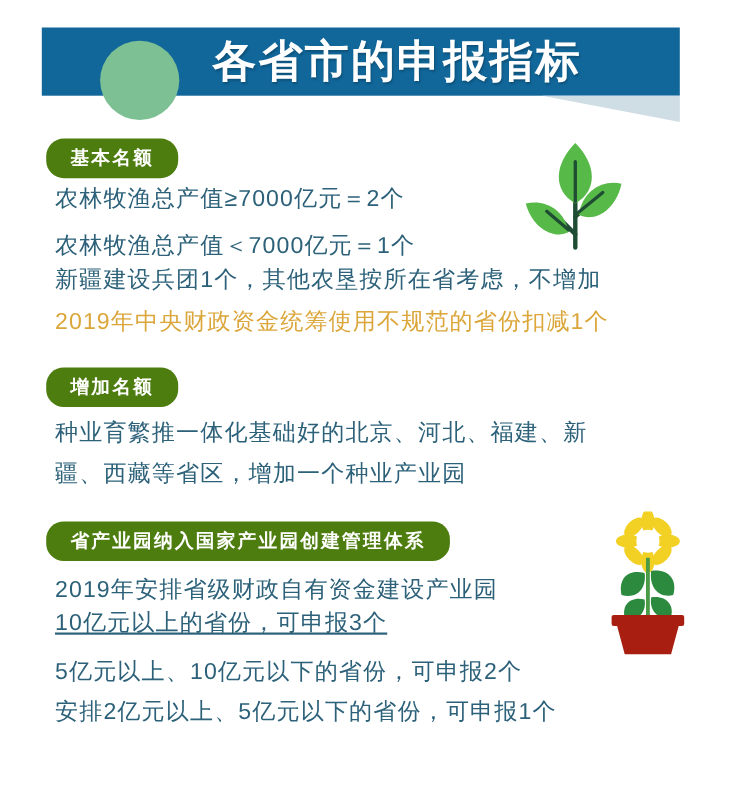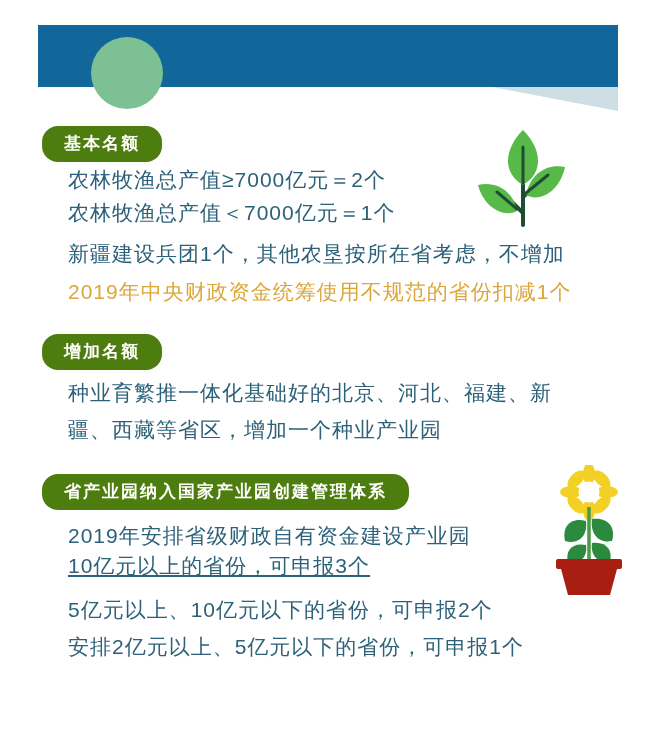--- a/index.html
+++ b/index.html
@@ -96,21 +96,20 @@
   }
   .pill-wrap { position: absolute; }
 
   
   .line {
     position: absolute;
     font-size: 21px;
     letter-spacing: 1px;
     color: #2c6179;
     white-space: nowrap;
-    margin-left: 18px;
   }
   .line.note {
     font-size: 21px;
     color: #dba63a;
     letter-spacing: 1px;
   }
 
   
   .sprout {
     position: absolute;
@@ -127,41 +126,42 @@
     height: 130px;
   }
 </style>
 </head>
 <body>
 
 <div class="header">
   <div class="header-bar"></div>
   <div class="header-fold"></div>
   <div class="badge-circle"></div>
+  <div class="header-title">各省市的申报指标</div>
 </div>
 
 <div class="sprout">
   <svg viewBox="0 0 110 105" width="110" height="105" aria-hidden="true">
     <path d="M55 100 L55 40" stroke="#1f4d33" stroke-width="4" stroke-linecap="round" fill="none"></path>
     <path d="M55 88 L33 66" stroke="#1f4d33" stroke-width="4" stroke-linecap="round" fill="none"></path>
     <path d="M55 72 L78 52" stroke="#1f4d33" stroke-width="4" stroke-linecap="round" fill="none"></path>
     <path d="M55 5 C74 24 76 48 55 60 C34 48 36 24 55 5 Z" fill="#57b947"></path>
     <path d="M97 42 C92 66 72 78 58 70 C62 48 80 38 97 42 Z" fill="#57b947"></path>
     <path d="M10 60 C16 83 36 93 49 86 C45 65 27 56 10 60 Z" fill="#57b947"></path>
     <path d="M55 58 L55 22" stroke="#1f4d33" stroke-width="3" stroke-linecap="round" fill="none"></path>
     <path d="M58 68 L80 50" stroke="#1f4d33" stroke-width="3" stroke-linecap="round" fill="none"></path>
     <path d="M49 84 L29 67" stroke="#1f4d33" stroke-width="3" stroke-linecap="round" fill="none"></path>
   </svg>
 </div>
 
 <div class="pill-wrap" style="left:42px; top:126px;">
   <span class="pill">基本名额</span>
 </div>
 <div class="line" style="left:50px; top:166px;">农林牧渔总产值≥7000亿元＝2个</div>
-<div class="line" style="left:50px; top:199px;">农林牧渔总产值＜7000亿元＝1个</div>
+<div class="line" style="left:50px; top:209px;">农林牧渔总产值＜7000亿元＝1个</div>
 <div class="line" style="left:50px; top:240px;">新疆建设兵团1个，其他农垦按所在省考虑，不增加</div>
 <div class="line note" style="left:50px; top:278px;">2019年中央财政资金统筹使用不规范的省份扣减1个</div>
 
 <div class="pill-wrap" style="left:42px; top:334px;">
   <span class="pill">增加名额</span>
 </div>
 <div class="line" style="left:50px; top:379px;">种业育繁推一体化基础好的北京、河北、福建、新</div>
 <div class="line" style="left:50px; top:416px;">疆、西藏等省区，增加一个种业产业园</div>
 
 <div class="pill-wrap" style="left:42px; top:474px;">

